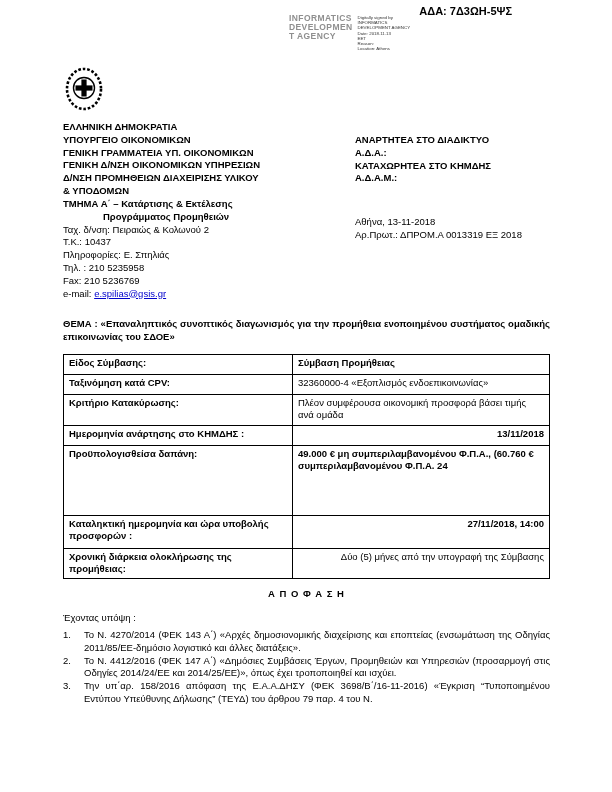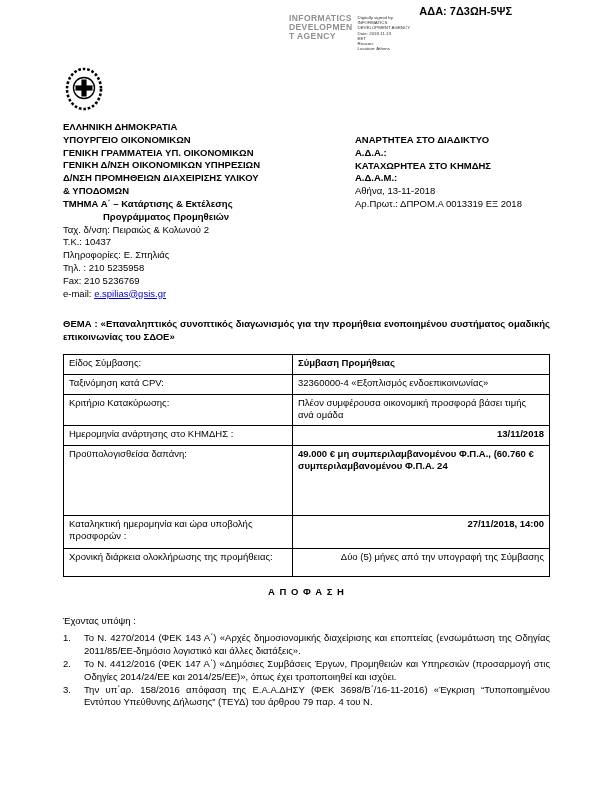--- a/index.html
+++ b/index.html
@@ -13,33 +13,33 @@
   .stamp { position:absolute; left:289px; top:14px; display:flex; gap:5px; }
   .stamp-agency { color:#8f8f8f; font-weight:bold; font-size:8.5px; line-height:1.08; letter-spacing:.4px; }
   .stamp-details { font-size:4.4px; line-height:1.18; color:#333; padding-top:1px; }
   .emblem { position:absolute; left:63px; top:64px; }
   .sender { position:absolute; left:63px; top:121px; width:292px; }
   .b { font-weight:bold; }
   .indent { padding-left:40px; }
   .email-line a { color:#0000cc; text-decoration:underline; }
   .refblock { position:absolute; left:355px; top:134px; width:205px; }
   .refblock .hdr { font-weight:bold; }
-  .refblock .city-date { }
+  .refblock .city-date { margin-top:31px; }
   .main { position:absolute; left:63px; top:318px; width:487px; }
   .subject { font-weight:bold; text-align:justify; }
   .ctable { width:100%; border-collapse:collapse; margin-top:10px; }
   .ctable td { border:1px solid #000; vertical-align:top; padding:2px 5px; }
-  .ctable td.lbl { width:218px; font-weight:normal;margin-top:27px; }
+  .ctable td.lbl { width:218px; font-weight:bold;margin-top:27px; }
   .vc { text-align:right; }
   .vb { font-weight:bold; }
   tr.rh1 { height:20px; } tr.rh2 { height:20px; } tr.rh3 { height:31px; }
   tr.rh4 { height:20px; } tr.rh5 { height:70px; } tr.rh6 { height:33px; }
   tr.rh7 { height:28px; }
   .decision-heading { text-align:center; font-weight:bold; margin-top:9px; letter-spacing:1px; }
-  .intro { margin-top:17px; }
+  .intro { margin-top:11px; }
   .list { margin-top:4px; }
   .list-item { display:flex; }
   .list-item .num { flex:0 0 21px; }
   .list-item .txt { flex:1; text-align:justify; }
 </style>
 </head>
 <body>
 
 <div class="page">
 

